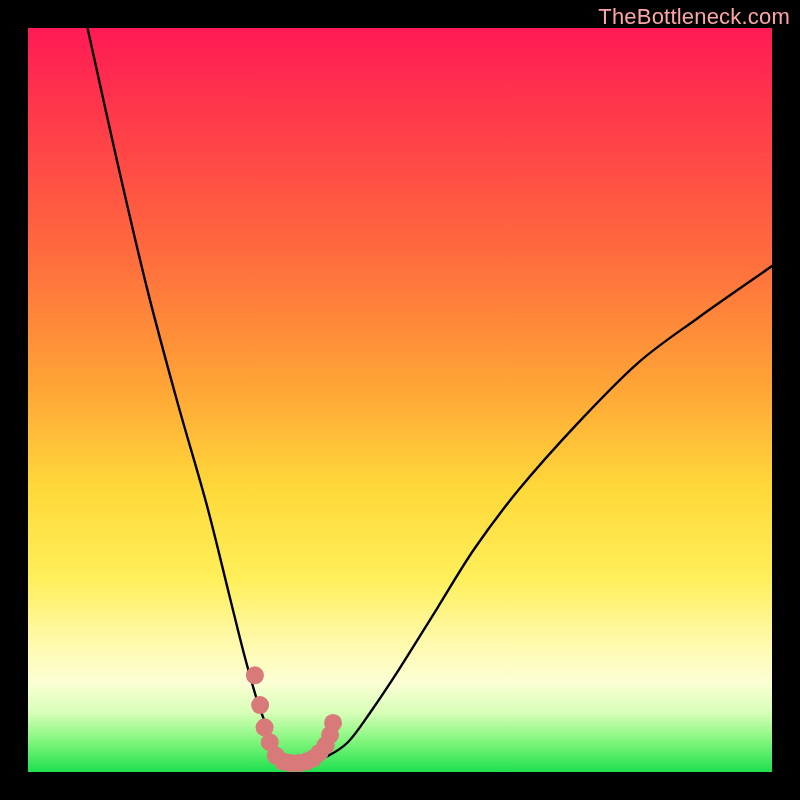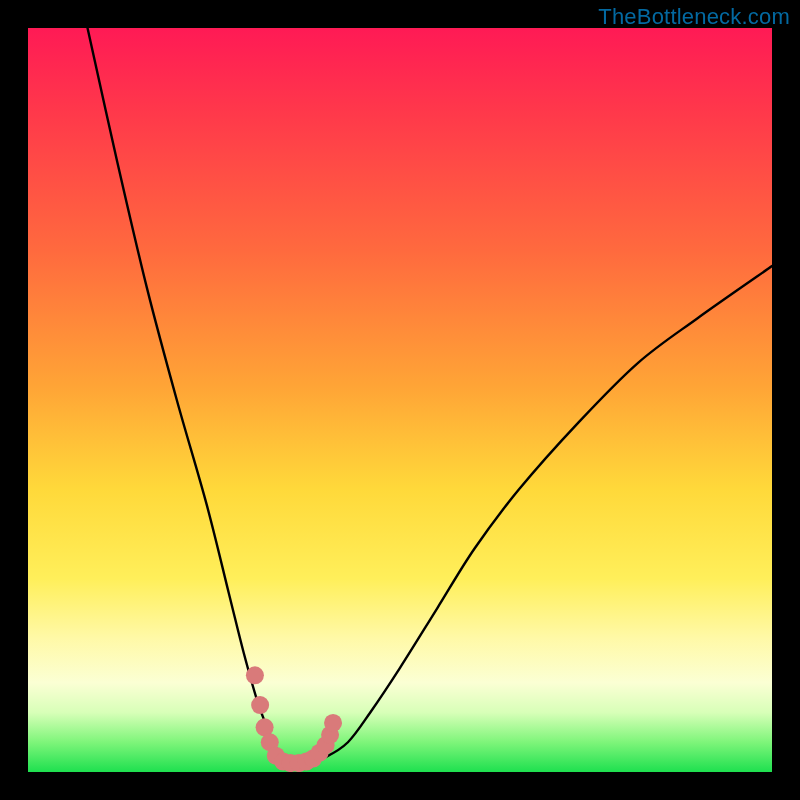--- a/index.html
+++ b/index.html
@@ -46,21 +46,21 @@
   .curve-svg {
     position: absolute;
     inset: 0;
     width: 100%;
     height: 100%;
   }
   .attribution {
     position: absolute;
     top: 4px;
     right: 10px;
-    color: #0369a1;
+    color: #fca5a5;
     font-size: 22px;
     font-weight: 500;
     letter-spacing: 0.2px;
     font-family: Arial, Helvetica, sans-serif;
   }
 </style>
 </head>
 <body>
 
 <div class="outer-frame">

